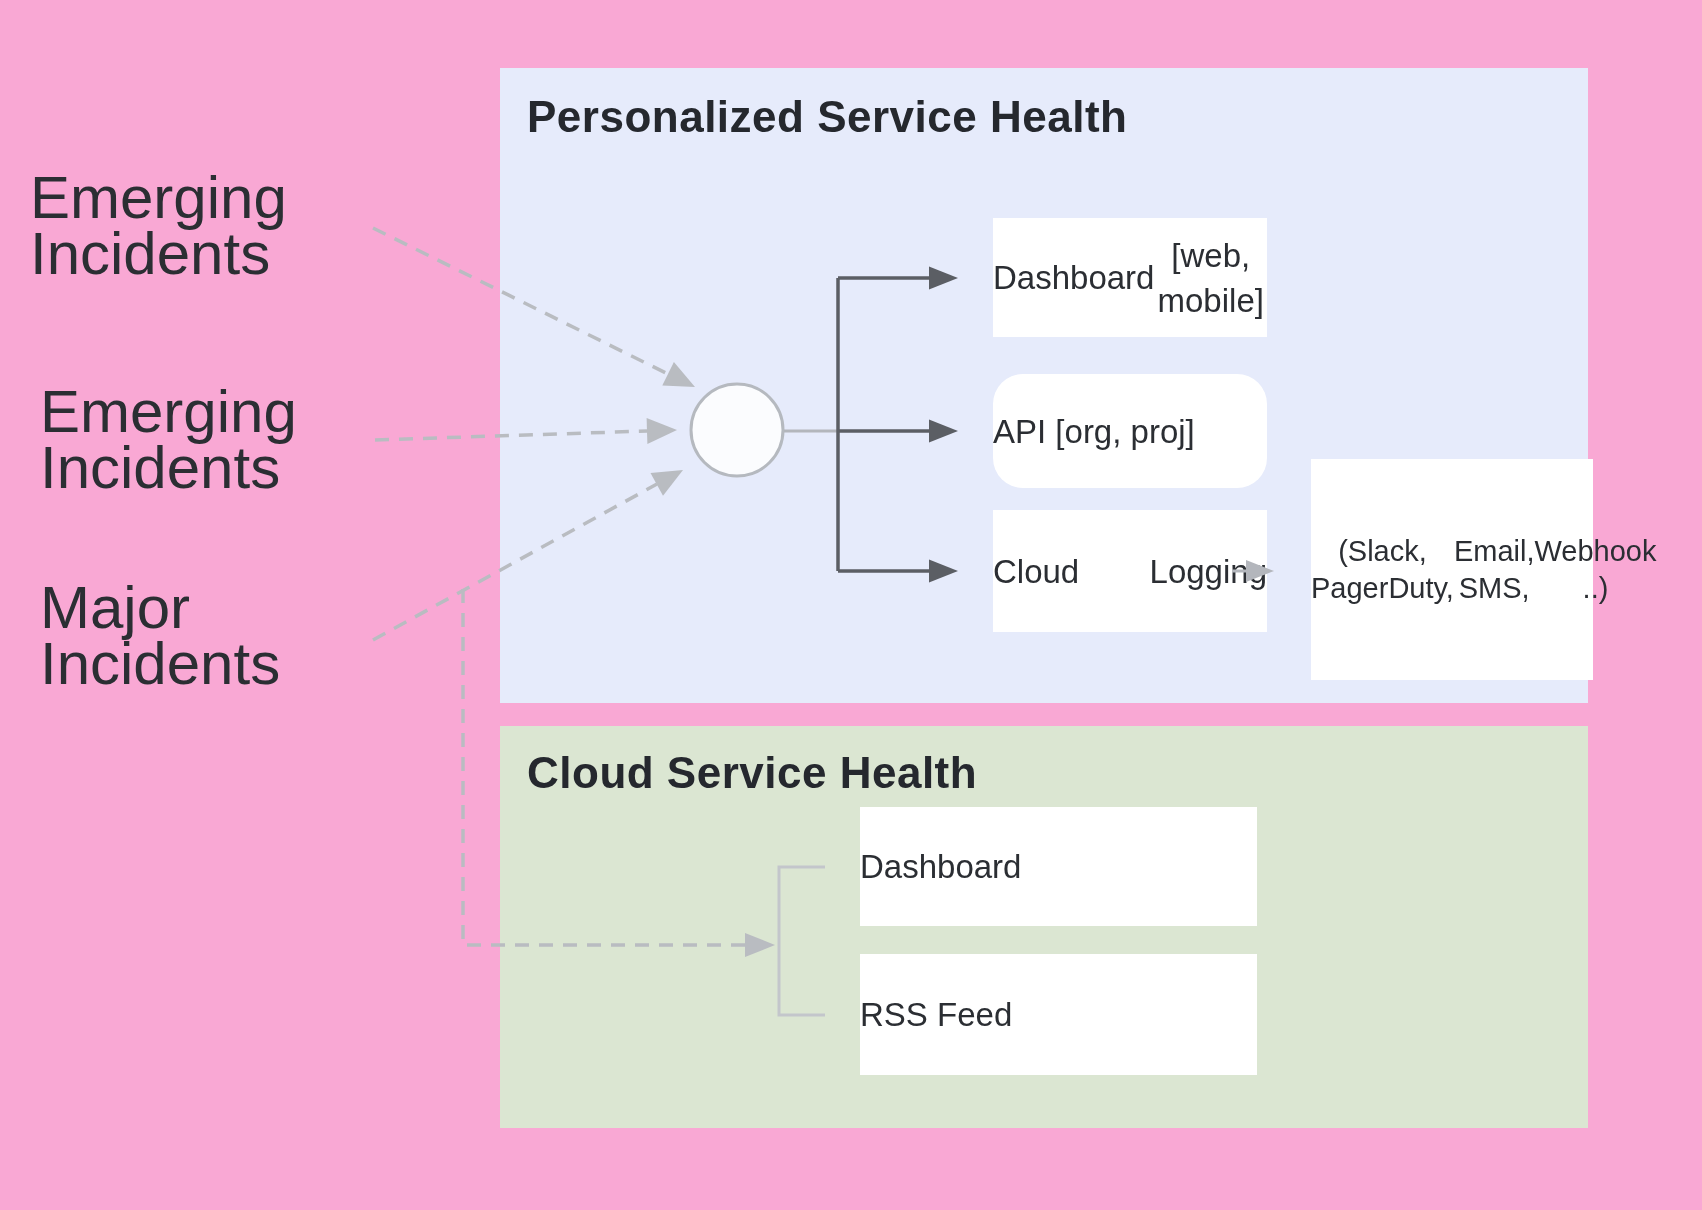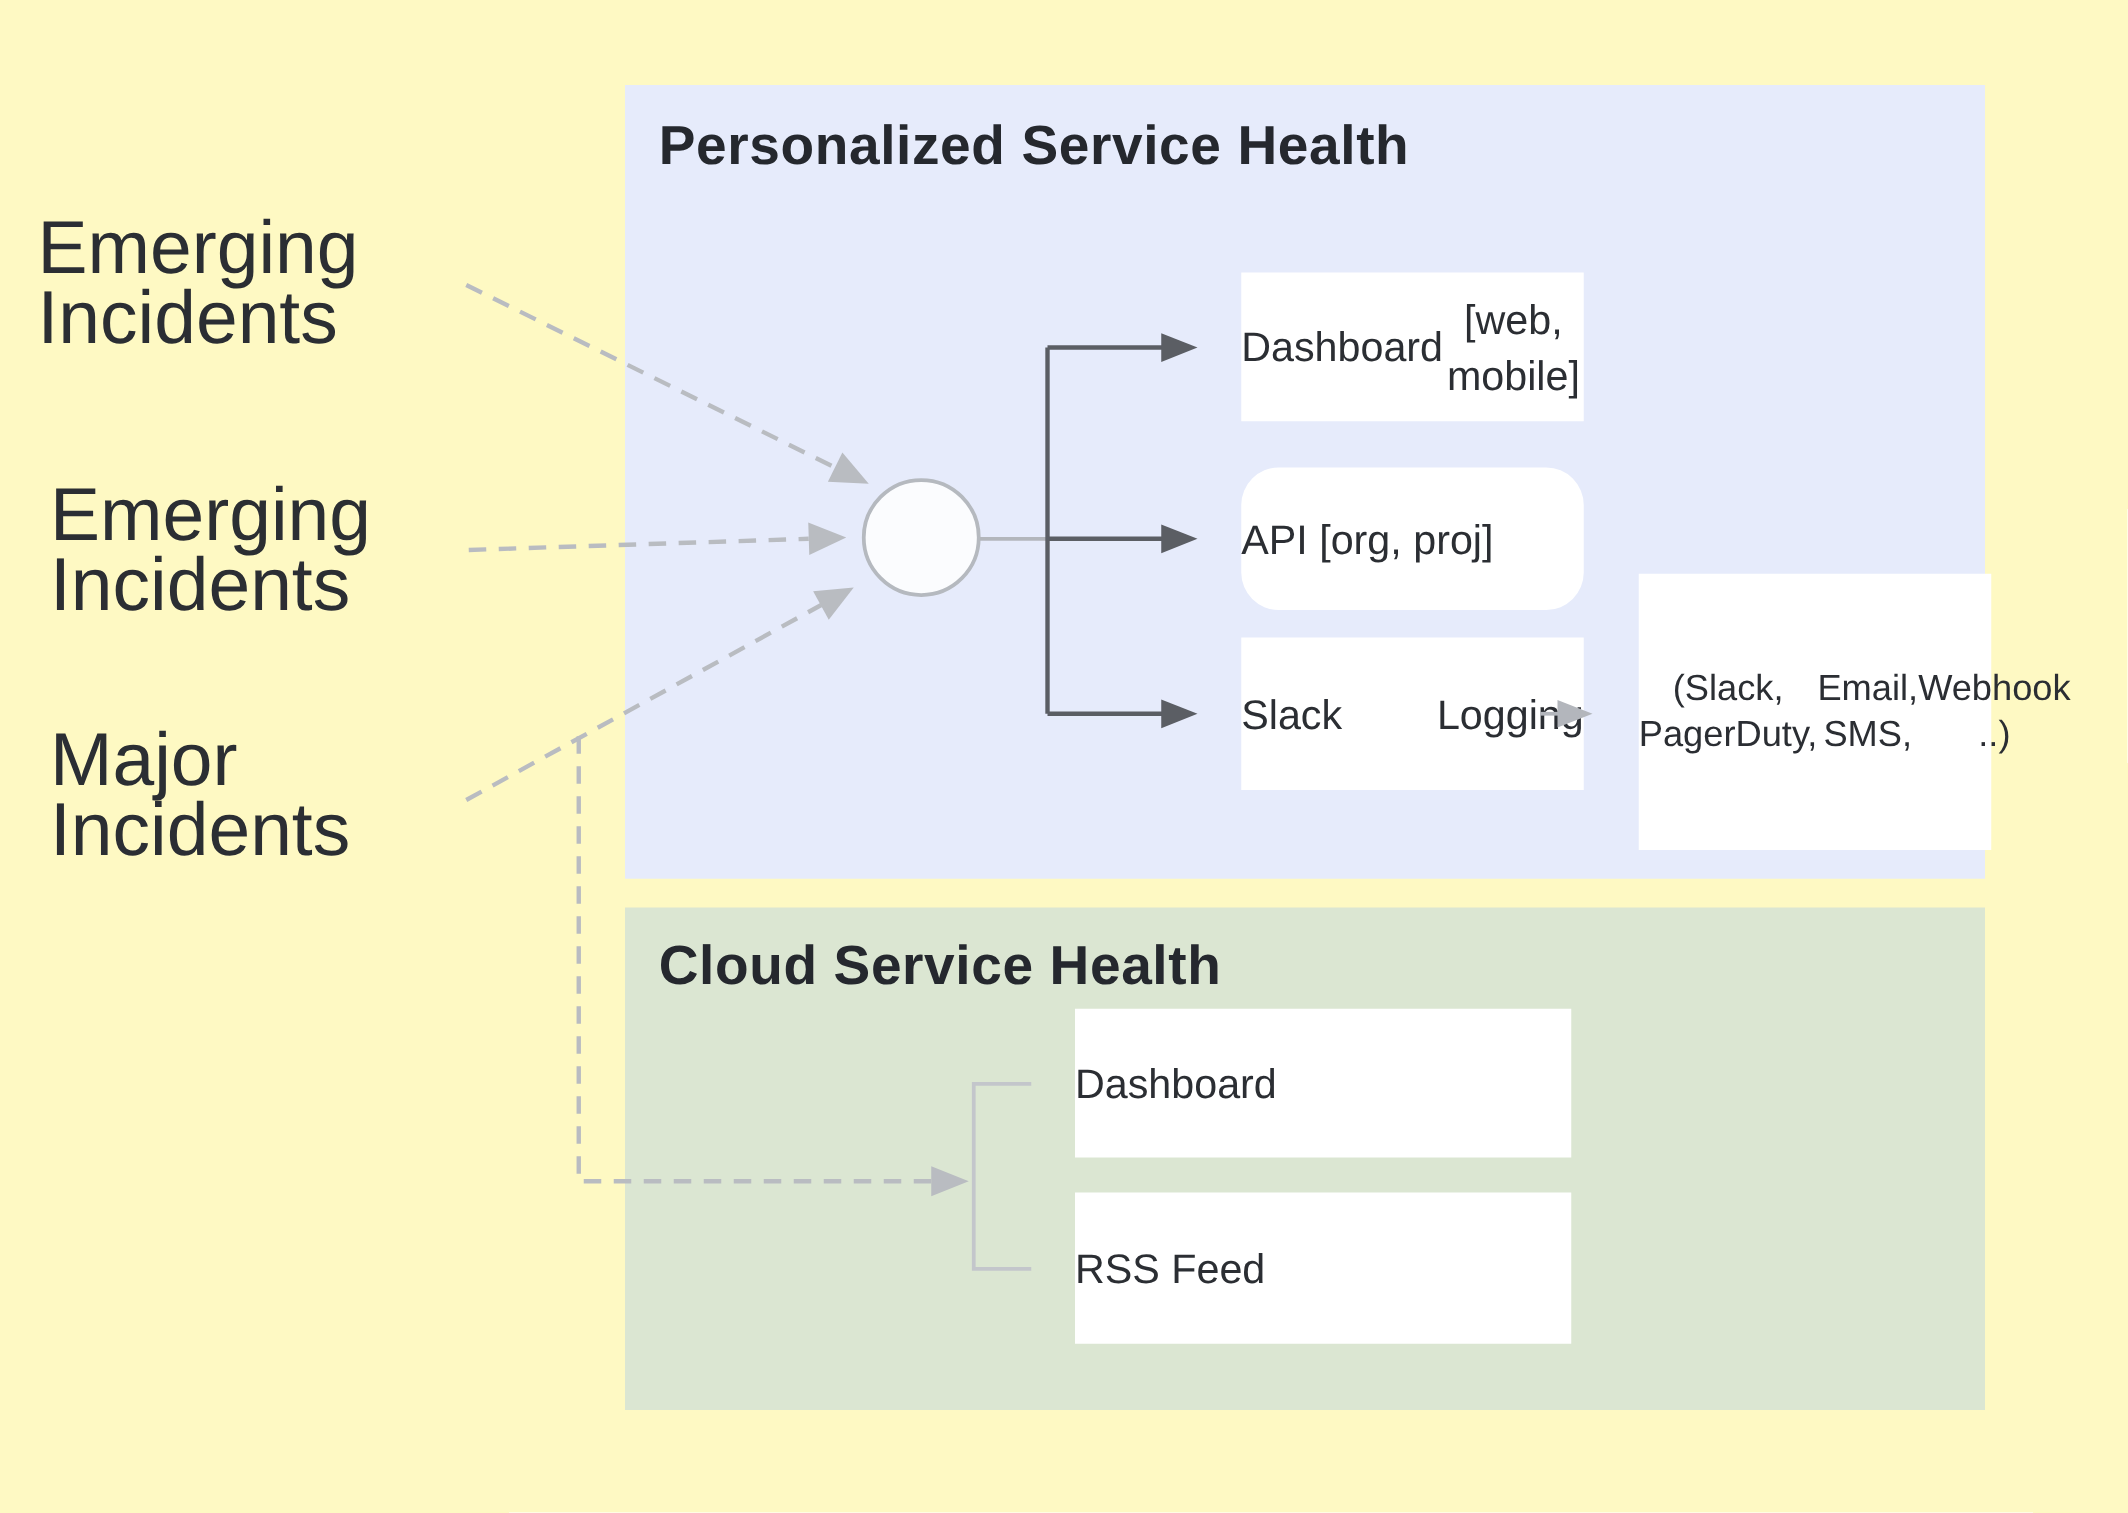--- a/index.html
+++ b/index.html
@@ -1,19 +1,19 @@
 <!DOCTYPE html>
 <html><head>
 <meta charset="utf-8">
 <style>
   html,body{margin:0;padding:0;background:#ffffff;}
   #canvas{
     position:relative;
     width:1702px;height:1210px;
-    background:#fef9c3;
+    background:#f9a8d4;
     font-family:"Liberation Sans", sans-serif;
     color:#25282e;
     overflow:hidden;
   }
   .panel{position:absolute;}
   .panel-blue{left:500px;top:68px;width:1088px;height:635px;background:#e6ebfb;}
   .panel-green{left:500px;top:726px;width:1088px;height:402px;background:#dbe6d2;}
   .panel-title{
     position:absolute;left:27px;
     font-size:44px;font-weight:bold;color:#25282e;
@@ -71,21 +71,21 @@
   </div>
 
   <div class="node-box box-dashweb">
     <div>Dashboard</div>
     <div>[web, mobile]</div>
   </div>
   <div class="node-box box-api">
     <div>API [org, proj]</div>
   </div>
   <div class="node-box box-cloudlog">
-    <div>Slack</div>
+    <div>Cloud</div>
     <div>Logging</div>
   </div>
   <div class="node-box box-notifications">
     <div class="notif-sub">(Slack, PagerDuty,</div>
     <div class="notif-sub">Email, SMS,</div>
     <div class="notif-sub">Webhook ..)</div>
   </div>
 
   <div class="node-box box-gdash">
     <div>Dashboard</div>

